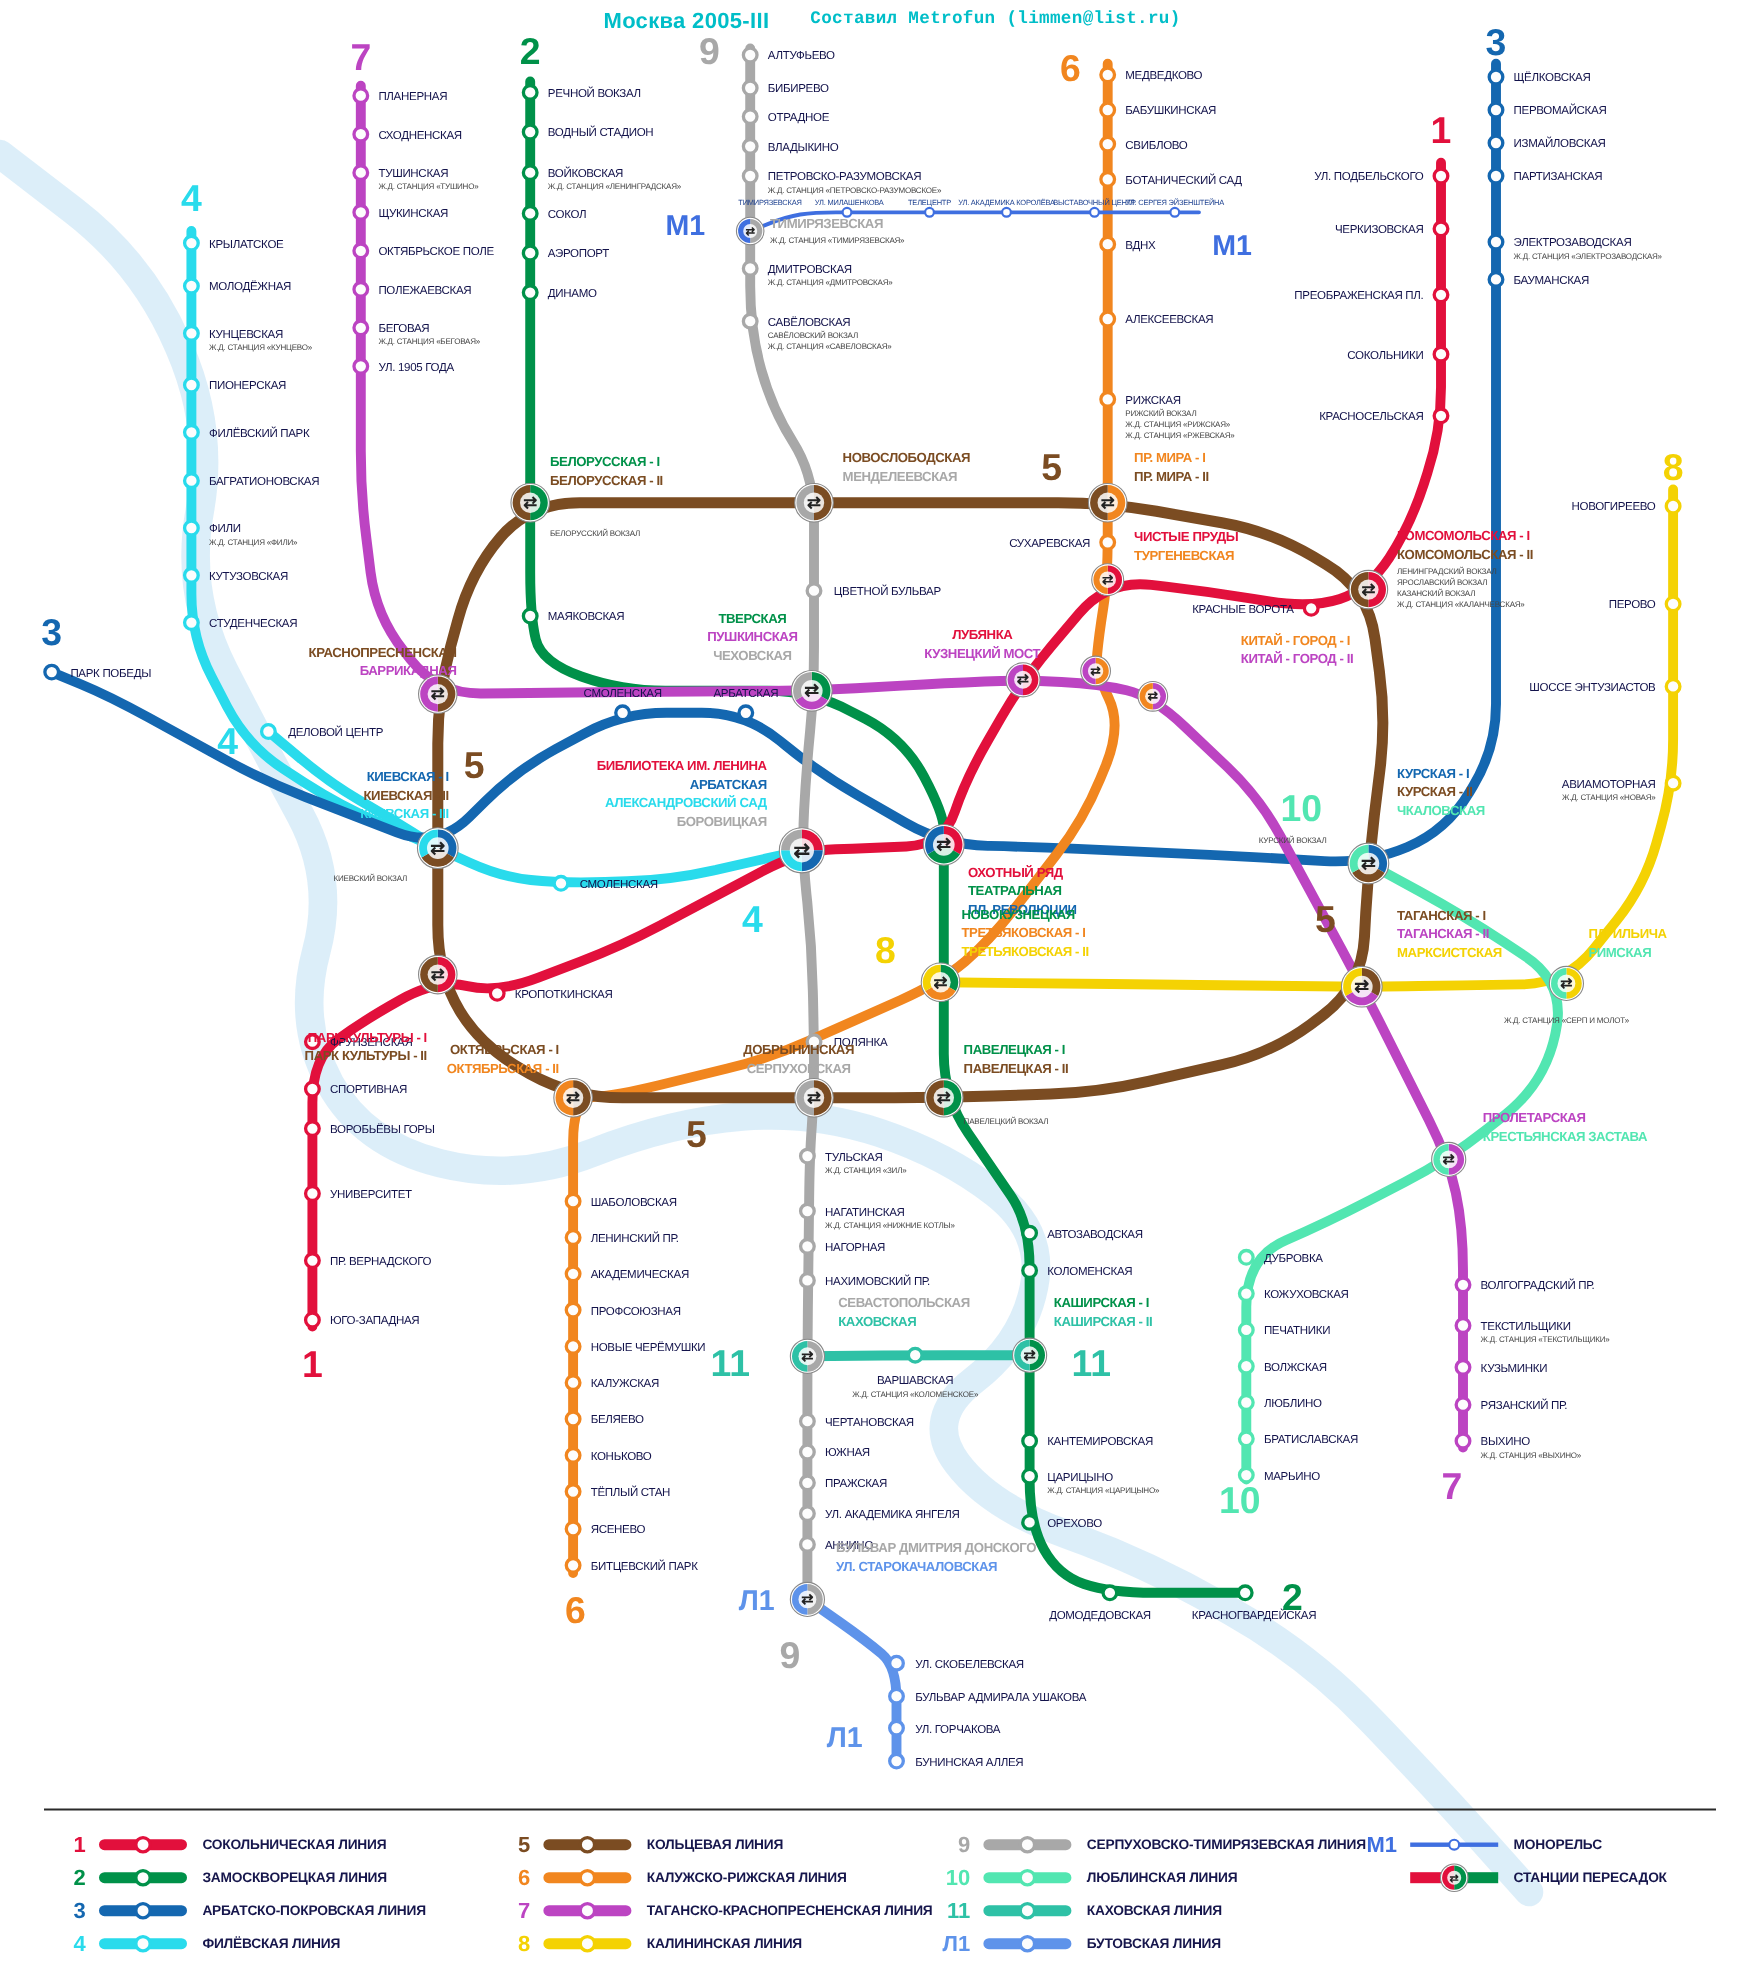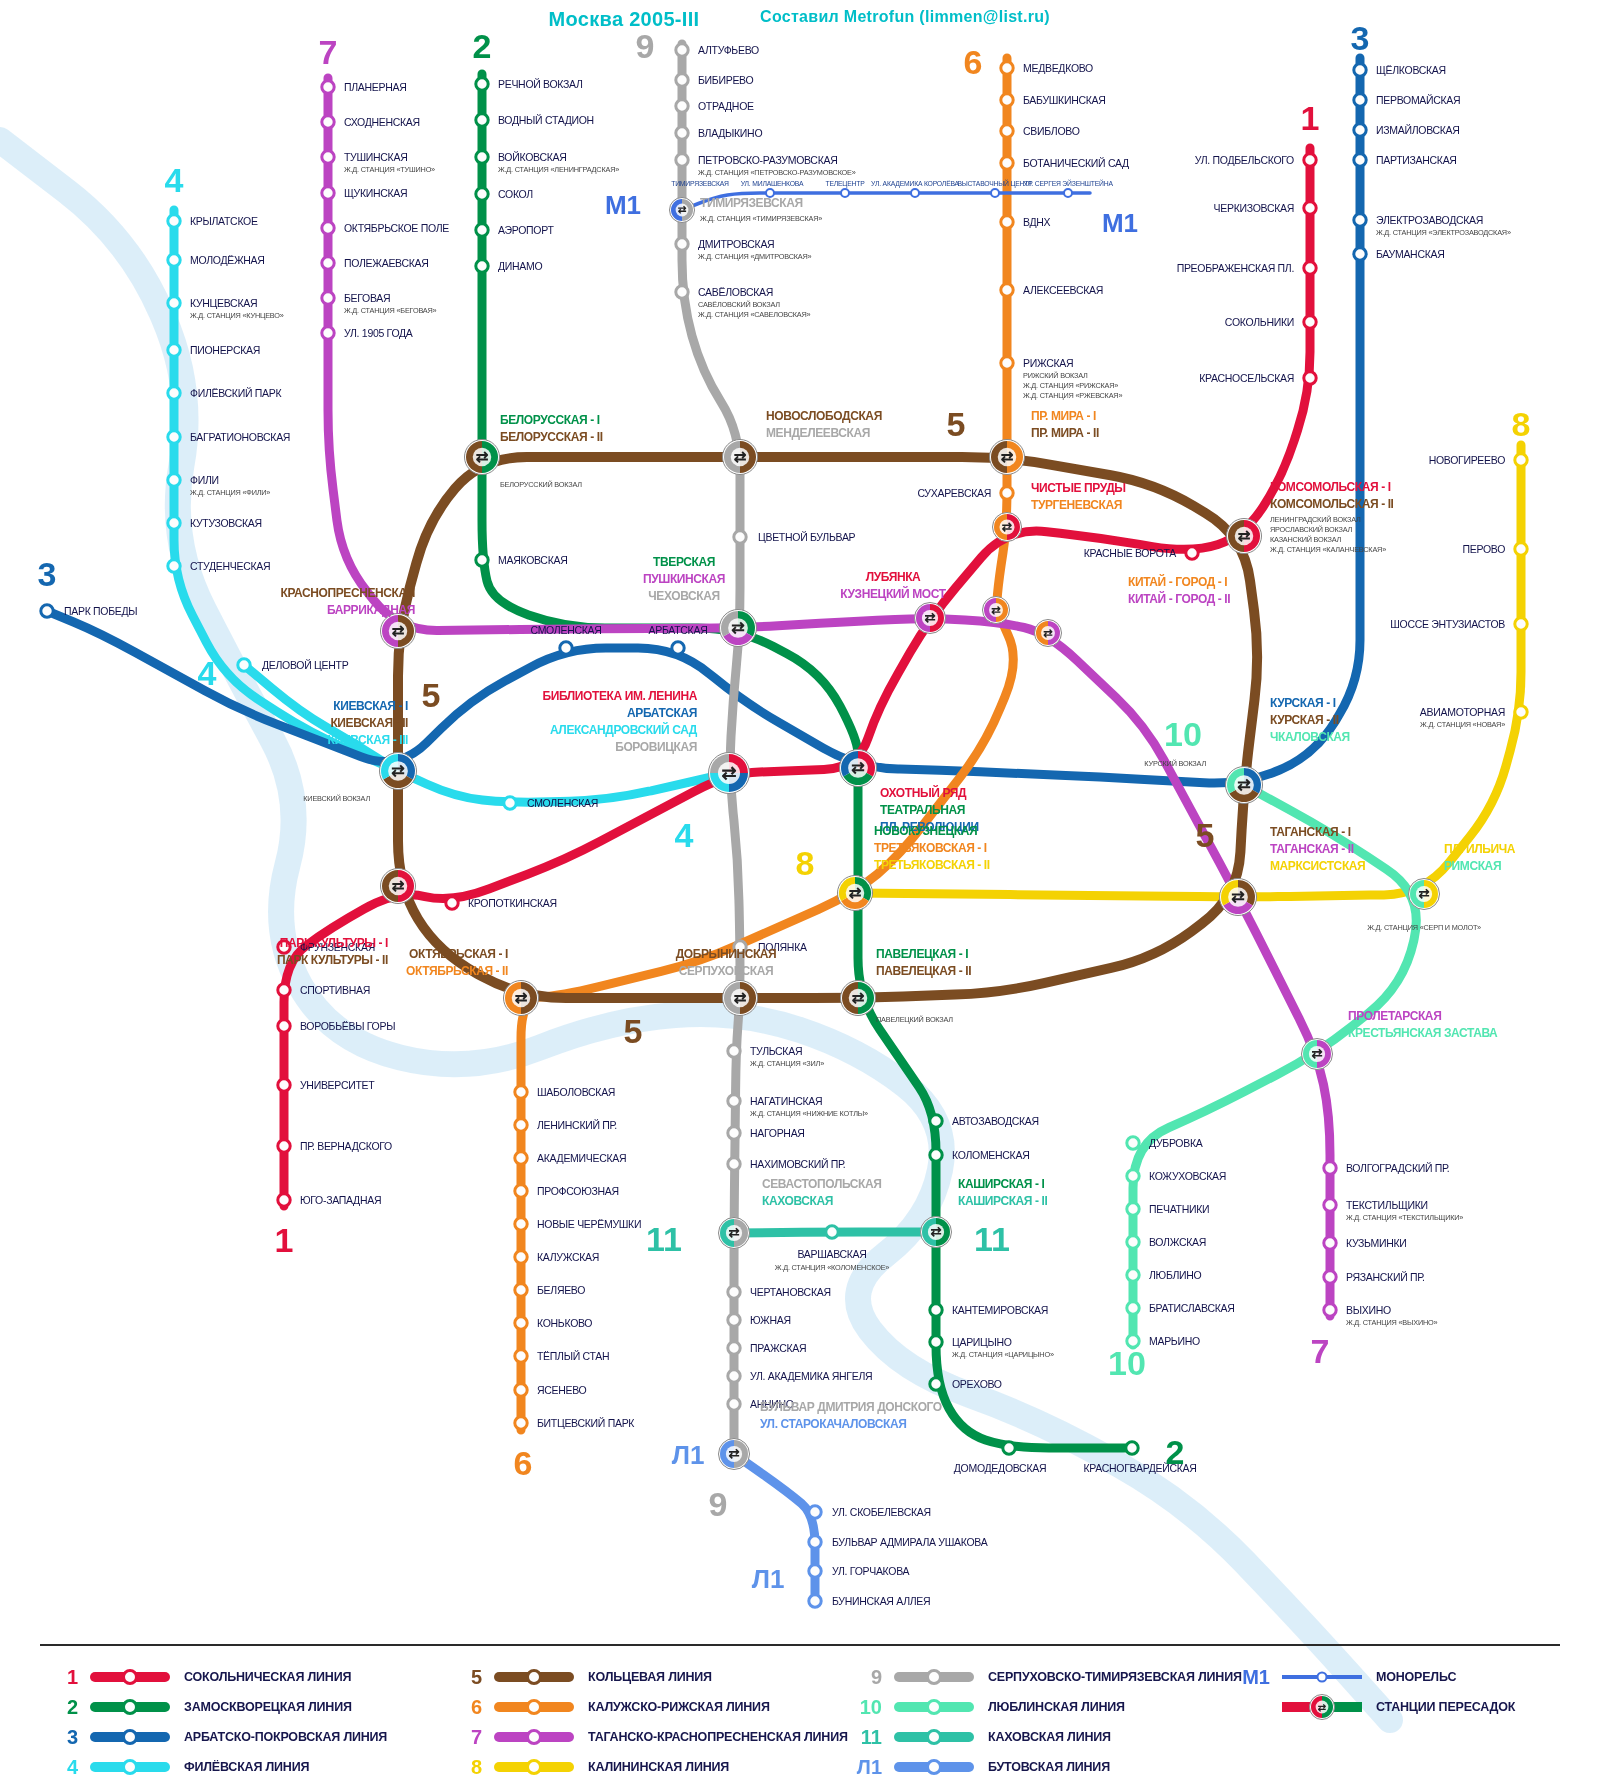--- a/index.html
+++ b/index.html
@@ -1,21 +1,21 @@
 <!DOCTYPE html>
 <html><head>
 <meta charset="utf-8">
 <style>
   html,body{margin:0;padding:0;background:#fff;}
   body{font-family:"Liberation Sans",sans-serif;}
   .stage{position:relative;width:1600px;height:1790px;background:#fff;overflow:hidden;}
   .map-title{position:absolute;top:8px;left:592px;transform:translateX(-50%);
     color:#00BEC8;font-weight:bold;font-size:20px;letter-spacing:.3px;white-space:nowrap;margin-left:32px;}
   .map-credit{position:absolute;top:8px;left:905px;transform:translateX(-50%);
-    color:#00BEC8;font-weight:bold;font-size:16px;letter-spacing:.3px;white-space:nowrap;}
+    color:#00BEC8;font-weight:bold;font-size:16px;letter-spacing:.3px;white-space:nowrap;font-family:Liberation Mono, monospace;}
   svg{display:block;}
   svg text{font-family:"Liberation Sans",sans-serif;}
   .stn{font-size:10.5px;fill:#13134B;letter-spacing:-0.3px;}
   .sub{font-size:7.3px;fill:#444;letter-spacing:-0.2px;}
   .xfer{font-size:12px;font-weight:bold;letter-spacing:-0.4px;}
   .m1lbl{font-size:6.8px;fill:#1b3f8f;letter-spacing:-0.2px;}
   .badge{font-weight:bold;}
   .legend-label{font-size:12.5px;font-weight:bold;fill:#16164c;letter-spacing:-0.2px;}
 </style>
 </head>

